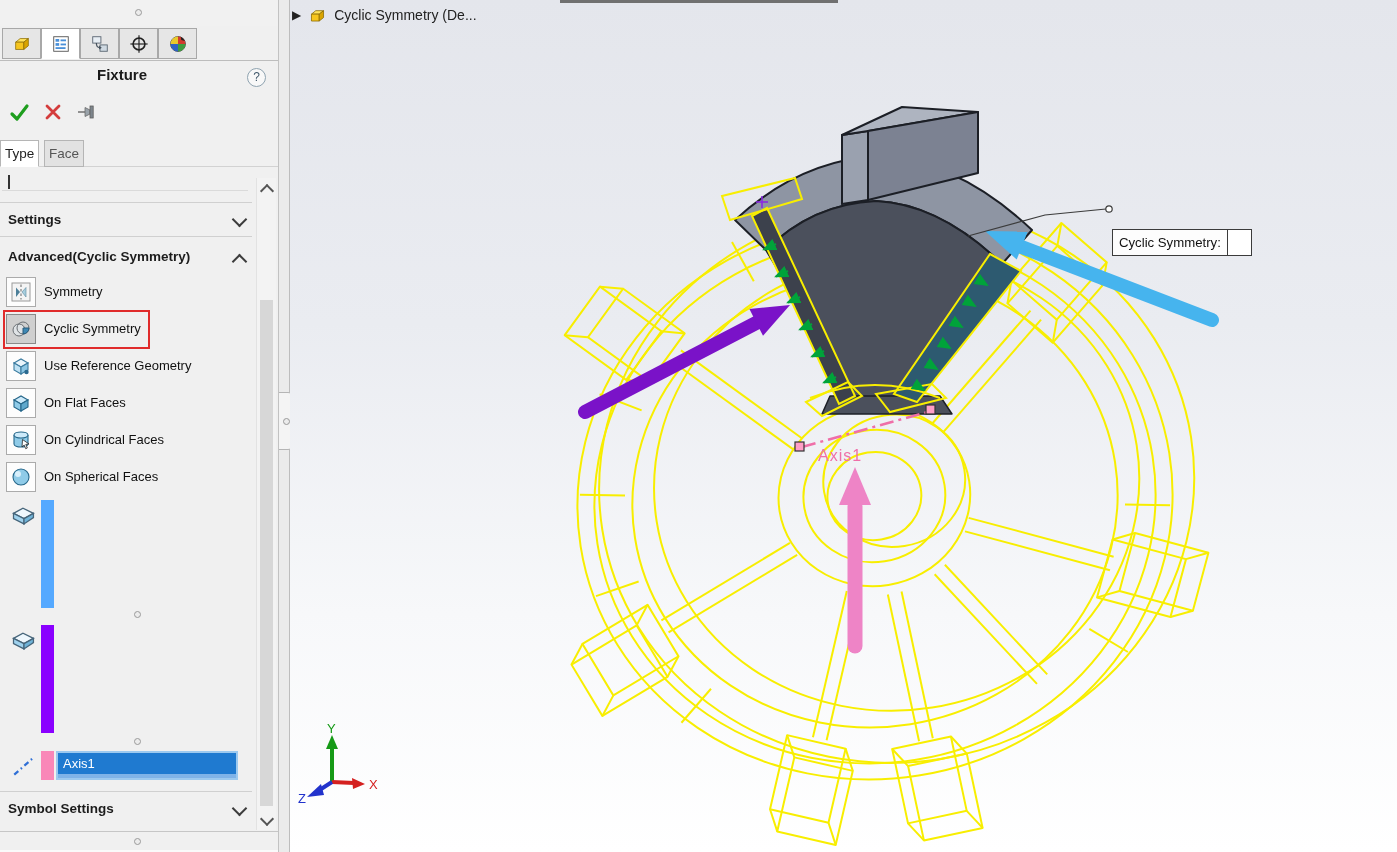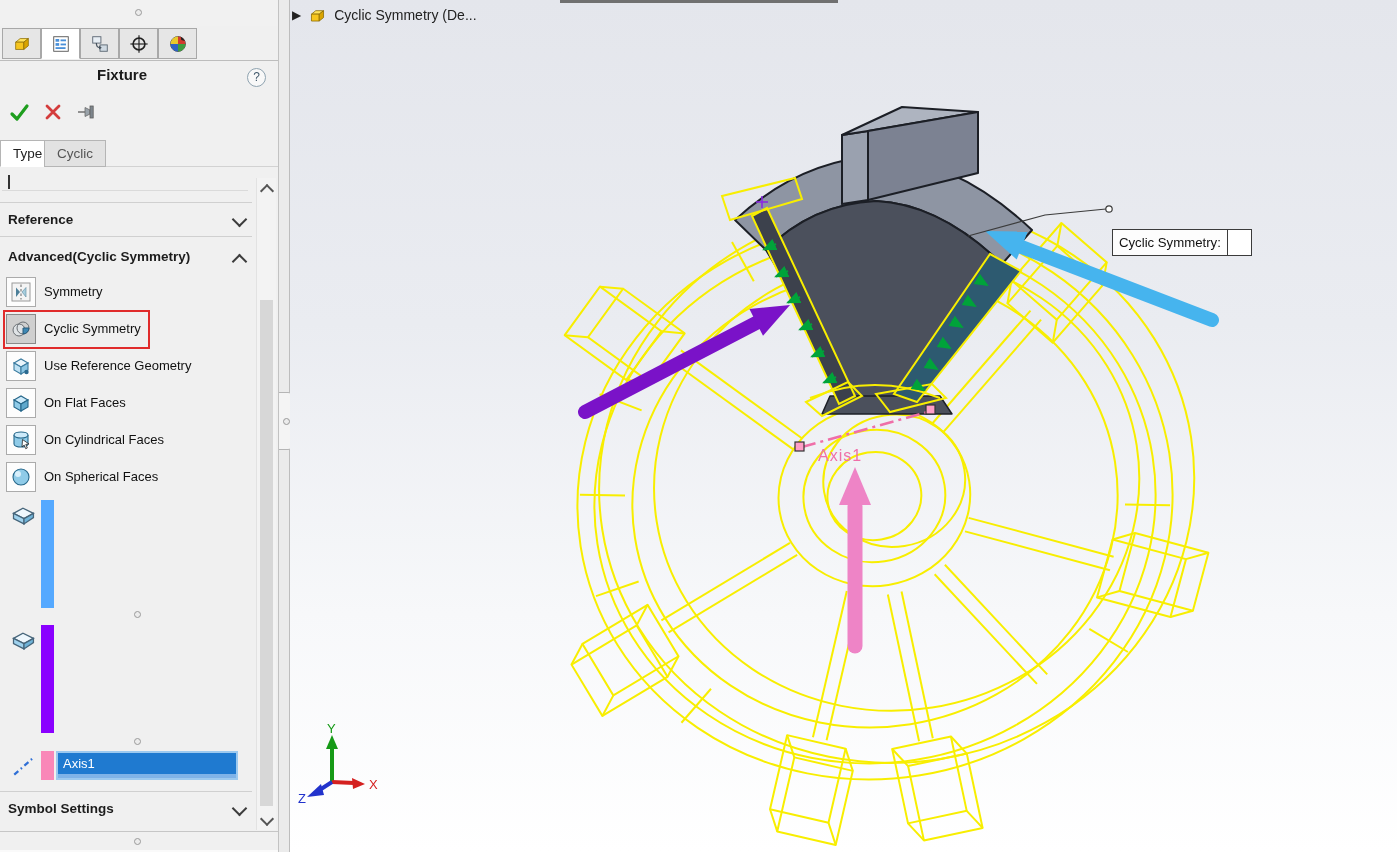--- a/index.html
+++ b/index.html
@@ -16,21 +16,21 @@
   #tabbar{position:absolute;left:0;top:26px;width:278px;height:34px;background:#f0f0f0;border-bottom:1px solid #bdbdbd;}
   .ptab-icon{position:absolute;top:2px;width:39px;height:31px;background:#e6e6e6;border:1px solid #a8a8a8;
              box-sizing:border-box;display:flex;align-items:center;justify-content:center;}
   .ptab-icon.active{background:#fff;border-bottom-color:#fff;}
   #pm-title{position:absolute;left:0;top:66px;width:244px;text-align:center;font-weight:bold;font-size:15px;color:#1a1a1a;}
   #help-btn{position:absolute;left:247px;top:68px;width:19px;height:19px;border:1.5px solid #8fa3b0;border-radius:50%;
             box-sizing:border-box;text-align:center;line-height:16px;font-size:12px;color:#41596b;background:#f8f8f8;}
   .act{position:absolute;top:101px;width:22px;height:22px;display:flex;align-items:center;justify-content:center;}
   
   #typetabs{position:absolute;left:0;top:139px;width:278px;height:28px;border-bottom:1px solid #d2d2d2;box-sizing:border-box;}
-  .ttab{position:absolute;top:1px;height:27px;line-height:26px;padding:0 12px;border:1px solid #b5b5b5;
+  .ttab{position:absolute;top:1px;height:27px;line-height:26px;padding:0 4px;border:1px solid #b5b5b5;
         box-sizing:border-box;font-size:13.5px;color:#222;}
   .ttab.active{background:#fff;border-bottom-color:#fff;}
   .ttab.idle{background:#e2e2e2;color:#555;}
   #cursor-bar{position:absolute;left:8px;top:175px;width:2px;height:14px;background:#333;}
   #cursor-line{position:absolute;left:2px;top:190px;width:246px;height:1px;background:#dadada;}
   .sec-label{font-weight:bold;font-size:13.5px;color:#1c1c1c;}
   .chev{display:inline-block;width:9px;height:9px;border-right:2px solid #3c3c3c;border-bottom:2px solid #3c3c3c;}
   .chev.down{transform:rotate(45deg);}
   .chev.up{transform:rotate(-135deg);}
   .row-icon-btn{position:absolute;left:6px;width:30px;height:30px;background:#fdfdfd;border:1px solid #ababab;
@@ -141,29 +141,29 @@
   <div class="act" style="left:76px">
     <svg width="20" height="20" viewBox="0 0 20 20">
       <line x1="1" y1="10" x2="8" y2="10" stroke="#7a7a7a" stroke-width="1.6"></line>
       <path d="M8,5.5 L13,8 L13,12 L8,14.5 Z" fill="#9aa3aa" stroke="#6a6a6a" stroke-width="0.8"></path>
       <rect x="13" y="4" width="3.2" height="12" fill="#7d858c" stroke="#5f5f5f" stroke-width="0.8"></rect>
     </svg>
   </div>
 
   <div id="typetabs">
     <div class="ttab active" style="left:0">Type</div>
-    <div class="ttab idle" style="left:44px">Cyclic</div>
+    <div class="ttab idle" style="left:44px">Face</div>
   </div>
 
   <div id="cursor-bar"></div>
   <div id="cursor-line"></div>
 
   <div class="sep" style="top:202px"></div>
   <div class="abs" style="left:8px;top:212px">
-    <span class="sec-label">Reference</span>
+    <span class="sec-label">Settings</span>
   </div>
   <span class="chev down abs" style="left:234px;top:214px"></span>
   <div class="sep" style="top:236px"></div>
 
   <div class="abs" style="left:8px;top:249px">
     <span class="sec-label">Advanced(Cyclic Symmetry)</span>
   </div>
   <span class="chev up abs" style="left:234px;top:256px"></span>
 
   <div class="row-icon-btn" style="top:277px">

